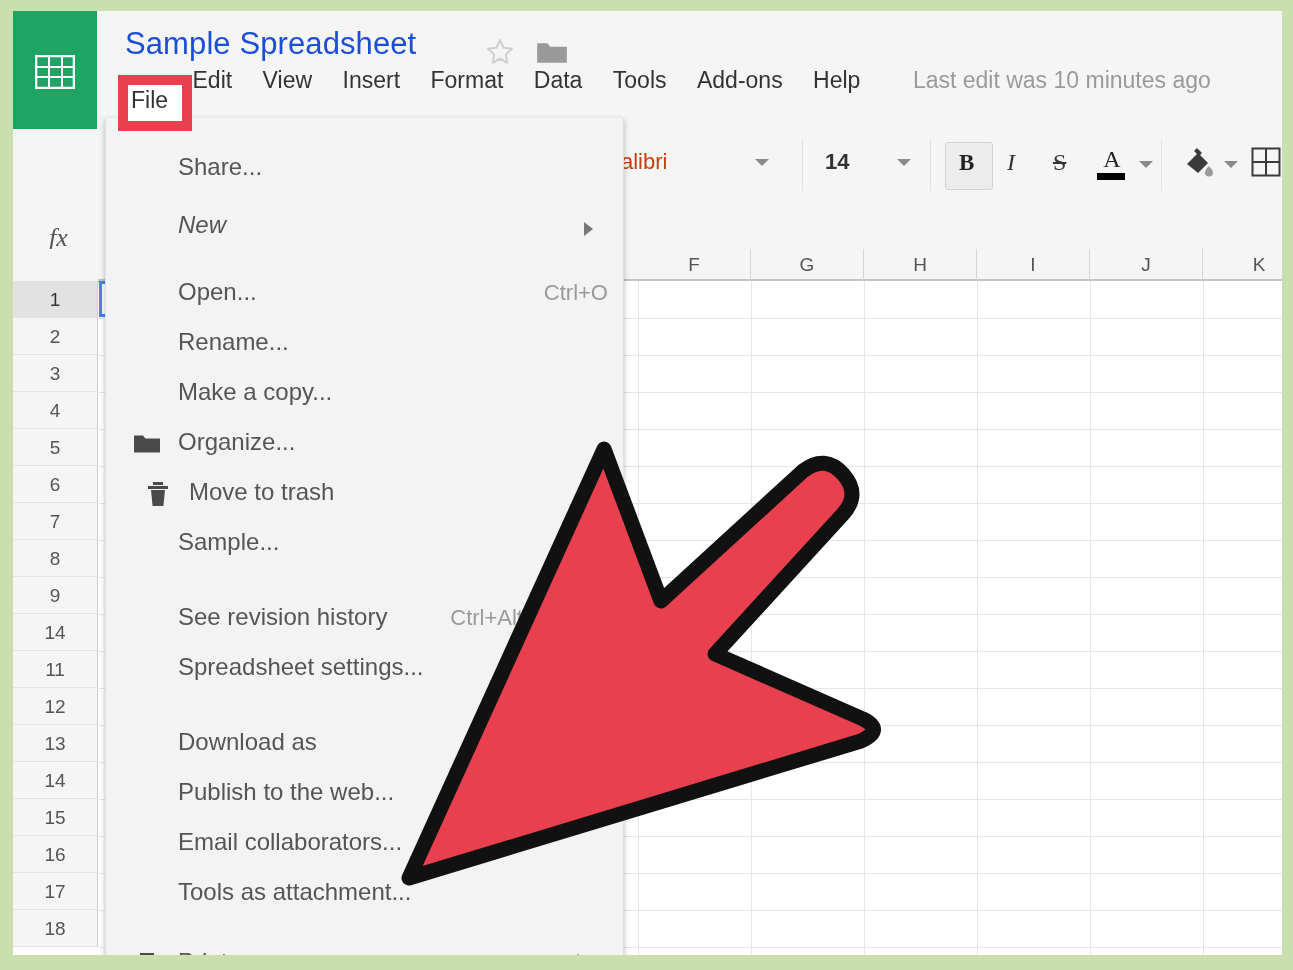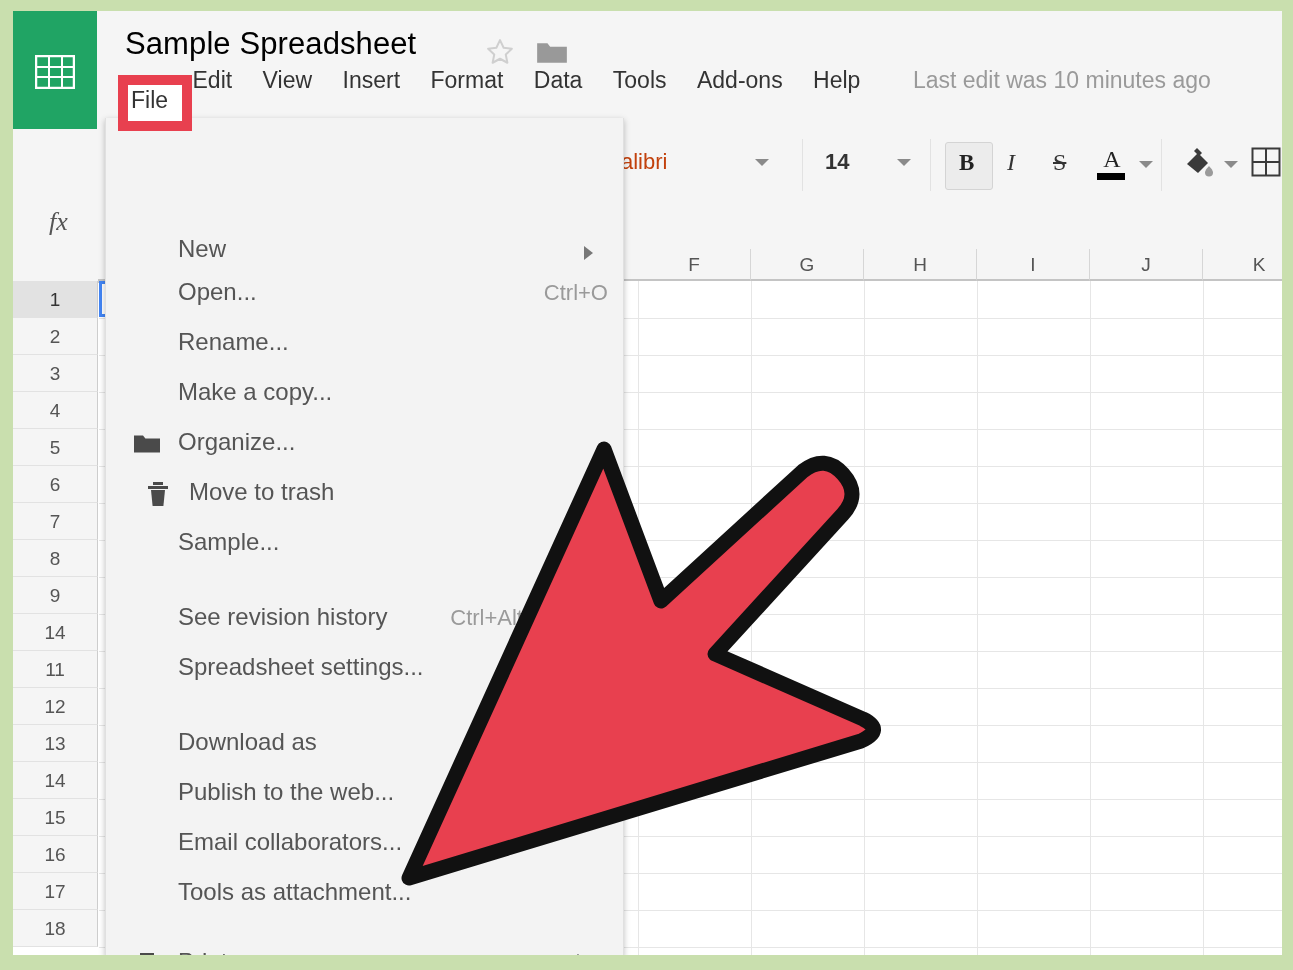--- a/index.html
+++ b/index.html
@@ -41,21 +41,21 @@
     left: 22px;
     top: 44px;
     width: 40px;
     height: 34px;
   }
   .doc-title {
     position: absolute;
     left: 112px;
     top: 15px;
     font-size: 31px;
-    color: #000000;
+    color: #1d4ed8;
     letter-spacing: 0.1px;
     white-space: nowrap;
   }
   .star-icon {
     position: absolute;
     left: 472px;
     top: 26px;
     width: 30px;
     height: 30px;
   }
@@ -220,21 +220,21 @@
     left: 0px;
     top: 190px;
     right: 0px;
     height: 48px;
     background: #f5f5f5;
     border-bottom: 1px solid #d8d8d8;
   }
   .namebox {
     position: absolute;
     left: 0px;
-    top: 0px;
+    top: 16px;
     width: 100px;
     height: 47px;
     border-right: 1px solid #000000;
   }
   .fx {
     position: absolute;
     left: 36px;
     top: 6px;
     font-family: "Liberation Serif", serif;
     font-style: italic;
@@ -538,22 +538,25 @@
       <div class="gline-v" style="left:1077px;"></div>
       <div class="gline-v" style="left:1190px;"></div>
 
       <div class="cell-a1">
         <span class="cval">C</span>
       </div>
     </div>
 
     <div class="dropdown">
 
-
-      <div class="mi" style="top:108px;">
+      <div class="mi" style="top:26px;">
+        <span class="mlabel">Share...</span>
+      </div>
+
+      <div class="mi" style="top:84px;font-style:italic;">
         <span class="mlabel">New</span>
         <span class="marrow"></span>
       </div>
 
       <div class="mi" style="top:151px;">
         <span class="mlabel">Open...</span>
         <span class="mshort">Ctrl+O</span>
       </div>
 
       <div class="mi" style="top:201px;">

